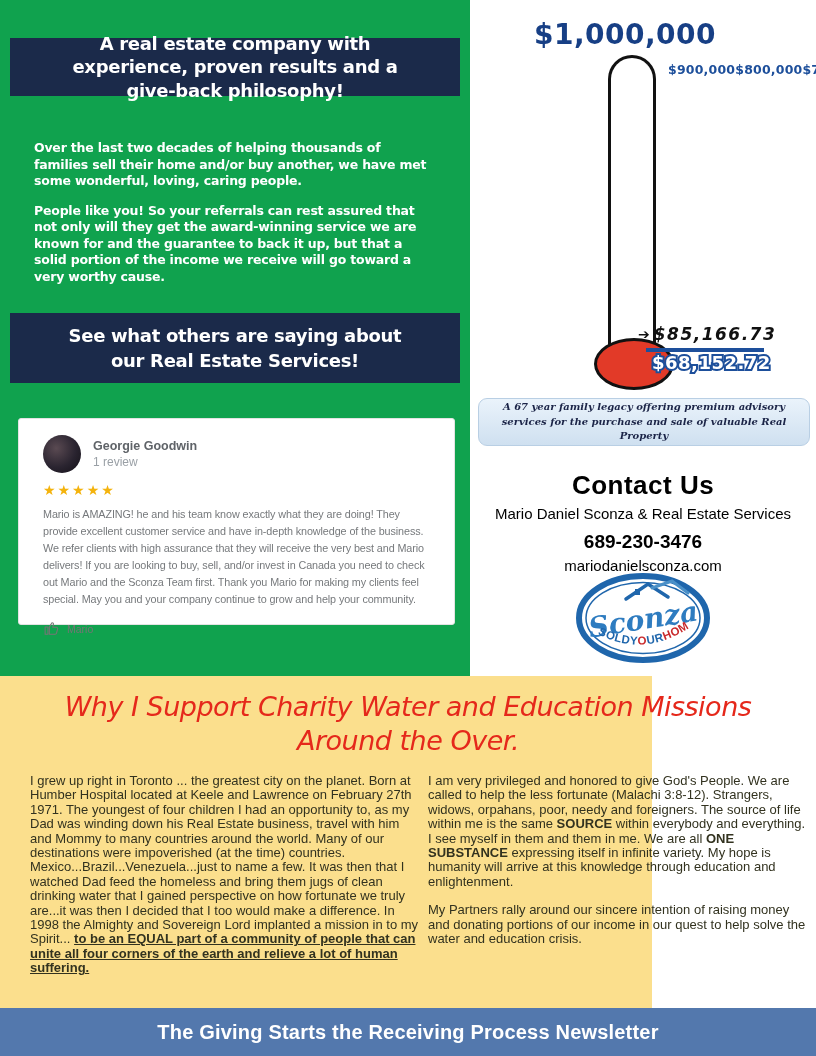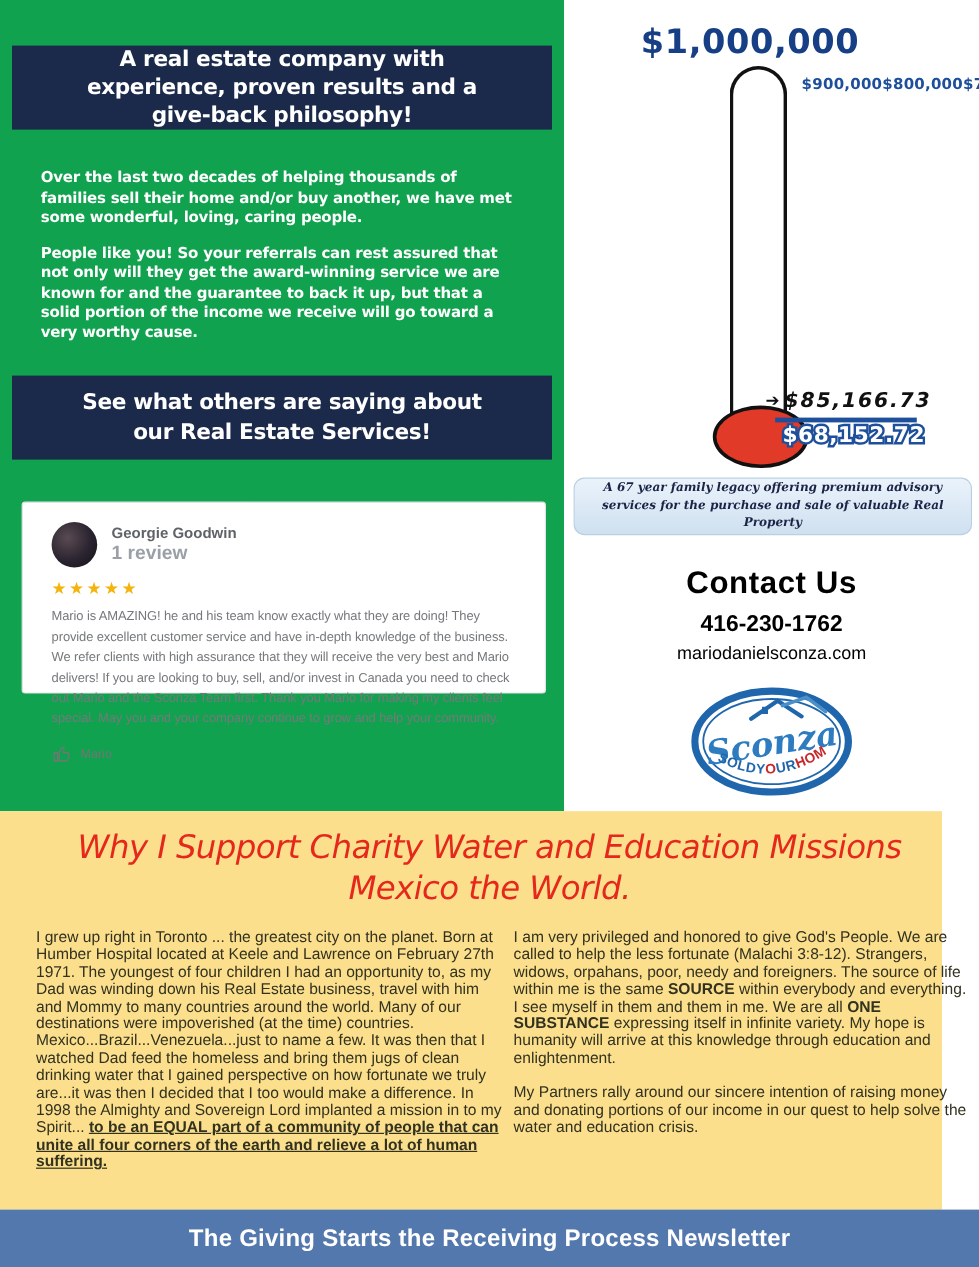--- a/index.html
+++ b/index.html
@@ -7,35 +7,35 @@
   .page {
     position:relative; width:816px; height:1056px; margin:0 auto;
     background:#fff; overflow:hidden;
     font-family:"Liberation Sans", sans-serif;
   }
   
   .green-panel { position:absolute; left:0; top:0; width:470px; height:676px; background:#10A24E; }
   .navy-box { position:absolute; left:10px; width:450px; background:#1B2A4A;
     color:#fff; display:flex; align-items:center; justify-content:center; text-align:center;
     font-weight:bold; font-family:"DejaVu Sans", sans-serif; }
-  .navy-box-1 { top:38px; height:70px; font-size:18px; letter-spacing:-0.3px; padding:0 40px; line-height:1.3; }
+  .navy-box-1 { top:38px; height:58px; font-size:18px; letter-spacing:-0.3px; padding:0 40px; line-height:1.3; }
   .navy-box-2 { top:313px; height:70px; font-size:18px; letter-spacing:-0.3px; padding:0 56px; line-height:1.4; }
   .green-body { position:absolute; left:34px; top:140px; width:404px; color:#fff;
     font-family:"DejaVu Sans", sans-serif; font-weight:bold; font-size:12.5px;
     letter-spacing:-0.2px; line-height:1.32; }
   .green-body p + p { margin-top:13px; }
   
-  .review-card { position:absolute; left:18px; top:418px; width:437px; height:160px;
+  .review-card { position:absolute; left:18px; top:418px; width:437px; height:207px;
     background:#fff; border:1px solid #e3e3e3; border-radius:3px; padding:16px 24px 0 24px; }
   .review-head { display:flex; align-items:center; }
   .avatar { width:38px; height:38px; border-radius:50%; flex:0 0 38px;
     background:radial-gradient(circle at 35% 35%, #5a4a52 0%, #2a2430 55%, #120f16 100%); }
   .review-id { margin-left:12px; }
   .reviewer-name { font-size:12.5px; color:#5f6368; font-weight:bold; }
-  .reviewer-meta { font-size:16px; color:#9aa0a6; margin-top:2px;font-weight:bold; }
+  .reviewer-meta { font-size:12px; color:#9aa0a6; margin-top:2px; }
   .stars { color:#F4B30D; font-size:14px; letter-spacing:2px; margin-top:9px; }
   .review-text { margin-top:8px; font-size:10.8px; color:#76797c; line-height:1.58; letter-spacing:-0.1px; }
   .like-row { display:flex; align-items:center; gap:7px; margin-top:12px; color:#757575; font-size:10.5px; }
   .like-row svg { width:17px; height:17px; }
   
   .thermo-panel { position:absolute; left:470px; top:0; width:346px; height:676px; background:#fff; }
   .goal-amount { position:absolute; left:0; top:18px; width:310px; text-align:center;
     font-family:"DejaVu Sans", sans-serif; font-weight:bold; font-size:28px;
     color:#173F85; letter-spacing:0.5px; }
   .tube { position:absolute; left:138px; top:55px; width:48px; height:297px;
@@ -59,21 +59,21 @@
     display:flex; align-items:center; justify-content:center; text-align:center; padding:0 10px; }
   .tagline-box span { font-family:"DejaVu Serif", serif; font-style:italic; font-weight:bold;
     font-size:10px; color:#1B2447; line-height:1.45; }
   .contact { position:absolute; left:0; top:470px; width:346px; text-align:center; color:#000; }
   .contact-title { font-size:26px; font-weight:bold; letter-spacing:0.5px; }
   .contact-name { font-size:15px; margin-top:4px; }
   .contact-phone { font-size:19px; font-weight:bold; margin-top:9px; }
   .contact-web { font-size:15px; margin-top:4px; }
   .logo-wrap { position:absolute; left:106px; top:572px; width:134px; height:92px; }
   
-  .charity { position:absolute; left:0; top:676px; width:785px; height:332px; background:#FBDF8D; }
+  .charity { position:absolute; left:0; top:676px; width:652px; height:332px; background:#FBDF8D; }
   .charity-title { position:absolute; left:0; top:14px; width:816px; text-align:center;
     color:#E5281B; font-family:"DejaVu Sans", sans-serif; font-style:italic;
     font-size:27px; line-height:1.25; letter-spacing:-0.5px; }
   .col { position:absolute; top:98px; font-size:13px; color:#32321f; line-height:1.1;  }
   .col p { line-height:14.4px; }
   .col-left  { left:30px;  width:392px; }
   .col-right { left:428px; width:378px; }
   .col-right p + p { margin-top:14px; }
   .hl { font-weight:bold; text-decoration:underline; }
   .b  { font-weight:bold; }
@@ -139,21 +139,22 @@
     </div>
     <div class="level-line"></div>
     <div class="raised-amount">$68,152.72</div>
 
     <div class="tagline-box">
       <span>A 67 year family legacy offering premium advisory services for the purchase and sale of valuable Real Property</span>
     </div>
 
     <div class="contact">
       <div class="contact-title">Contact Us</div>
-      <div class="contact-phone">416-230-1762</div>
+      <div class="contact-name">Mario Daniel Sconza &amp; Real Estate Services</div>
+      <div class="contact-phone">689-230-3476</div>
       <div class="contact-web">mariodanielsconza.com</div>
     </div>
 
     <div class="logo-wrap">
       <svg viewBox="0 0 134 92" width="134" height="92">
         <ellipse cx="67" cy="46" rx="64" ry="42" fill="#ffffff" stroke="#1F66AC" stroke-width="6"></ellipse>
         <ellipse cx="67" cy="46" rx="57" ry="35.5" fill="none" stroke="#1F66AC" stroke-width="1.5"></ellipse>
         <g>
           <path d="M50 27 L72 12 L92 25" fill="none" stroke="#1F66AC" stroke-width="3.5" stroke-linecap="round"></path>
           <path d="M76 16 L96 9 L112 21" fill="none" stroke="#4A90C8" stroke-width="3" stroke-linecap="round"></path>
@@ -166,21 +167,21 @@
             <tspan fill="#1F66AC">SOLDY</tspan><tspan fill="#C9292B">O</tspan><tspan fill="#1F66AC">UR</tspan><tspan fill="#C9292B">HOME</tspan>
           </textPath>
         </text>
       </svg>
     </div>
   </div>
 
   <div class="charity">
     <div class="charity-title">
       <div>Why I Support Charity Water and Education Missions</div>
-      <div>Mexico the World.</div>
+      <div>Around the Over.</div>
     </div>
     <div class="col col-left">
       <p>
         <span>I grew up right in Toronto ... the greatest city on the planet. Born at Humber Hospital located at Keele and Lawrence on February 27th 1971. The youngest of four children I had an opportunity to, as my Dad was winding down his Real Estate business, travel with him and Mommy to many countries around the world. Many of our destinations were impoverished (at the time) countries. Mexico...Brazil...Venezuela...just to name a few. It was then that I watched Dad feed the homeless and bring them jugs of clean drinking water that I gained perspective on how fortunate we truly are...it was then I decided that I too would make a difference. In 1998 the Almighty and Sovereign Lord implanted a mission in to my Spirit... </span><span class="hl">to be an EQUAL part of a community of people that can unite all four corners of the earth and relieve a lot of human suffering.</span>
       </p>
     </div>
     <div class="col col-right">
       <p>
         <span>I am very privileged and honored to give God's People. We are called to help the less fortunate (Malachi 3:8-12). Strangers, widows, orpahans, poor, needy and foreigners. The source of life within me is the same </span><span class="b">SOURCE</span><span> within everybody and everything. I see myself in them and them in me. We are all </span><span class="b">ONE SUBSTANCE</span><span> expressing itself in infinite variety. My hope is humanity will arrive at this knowledge through education and enlightenment.</span>
       </p>

